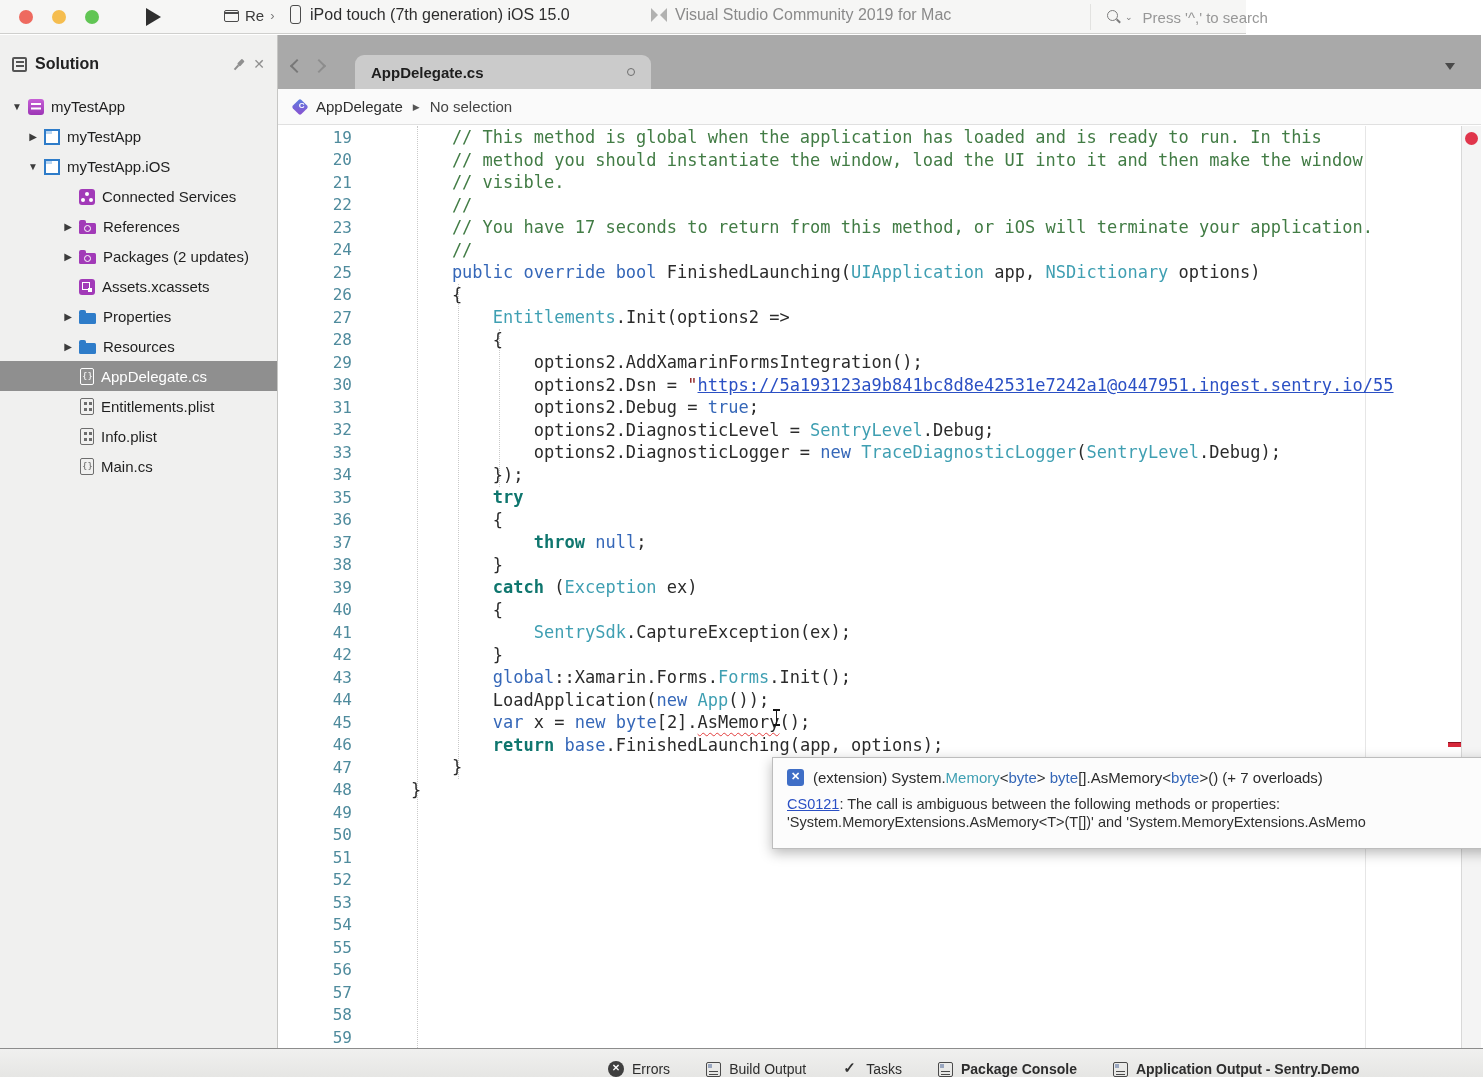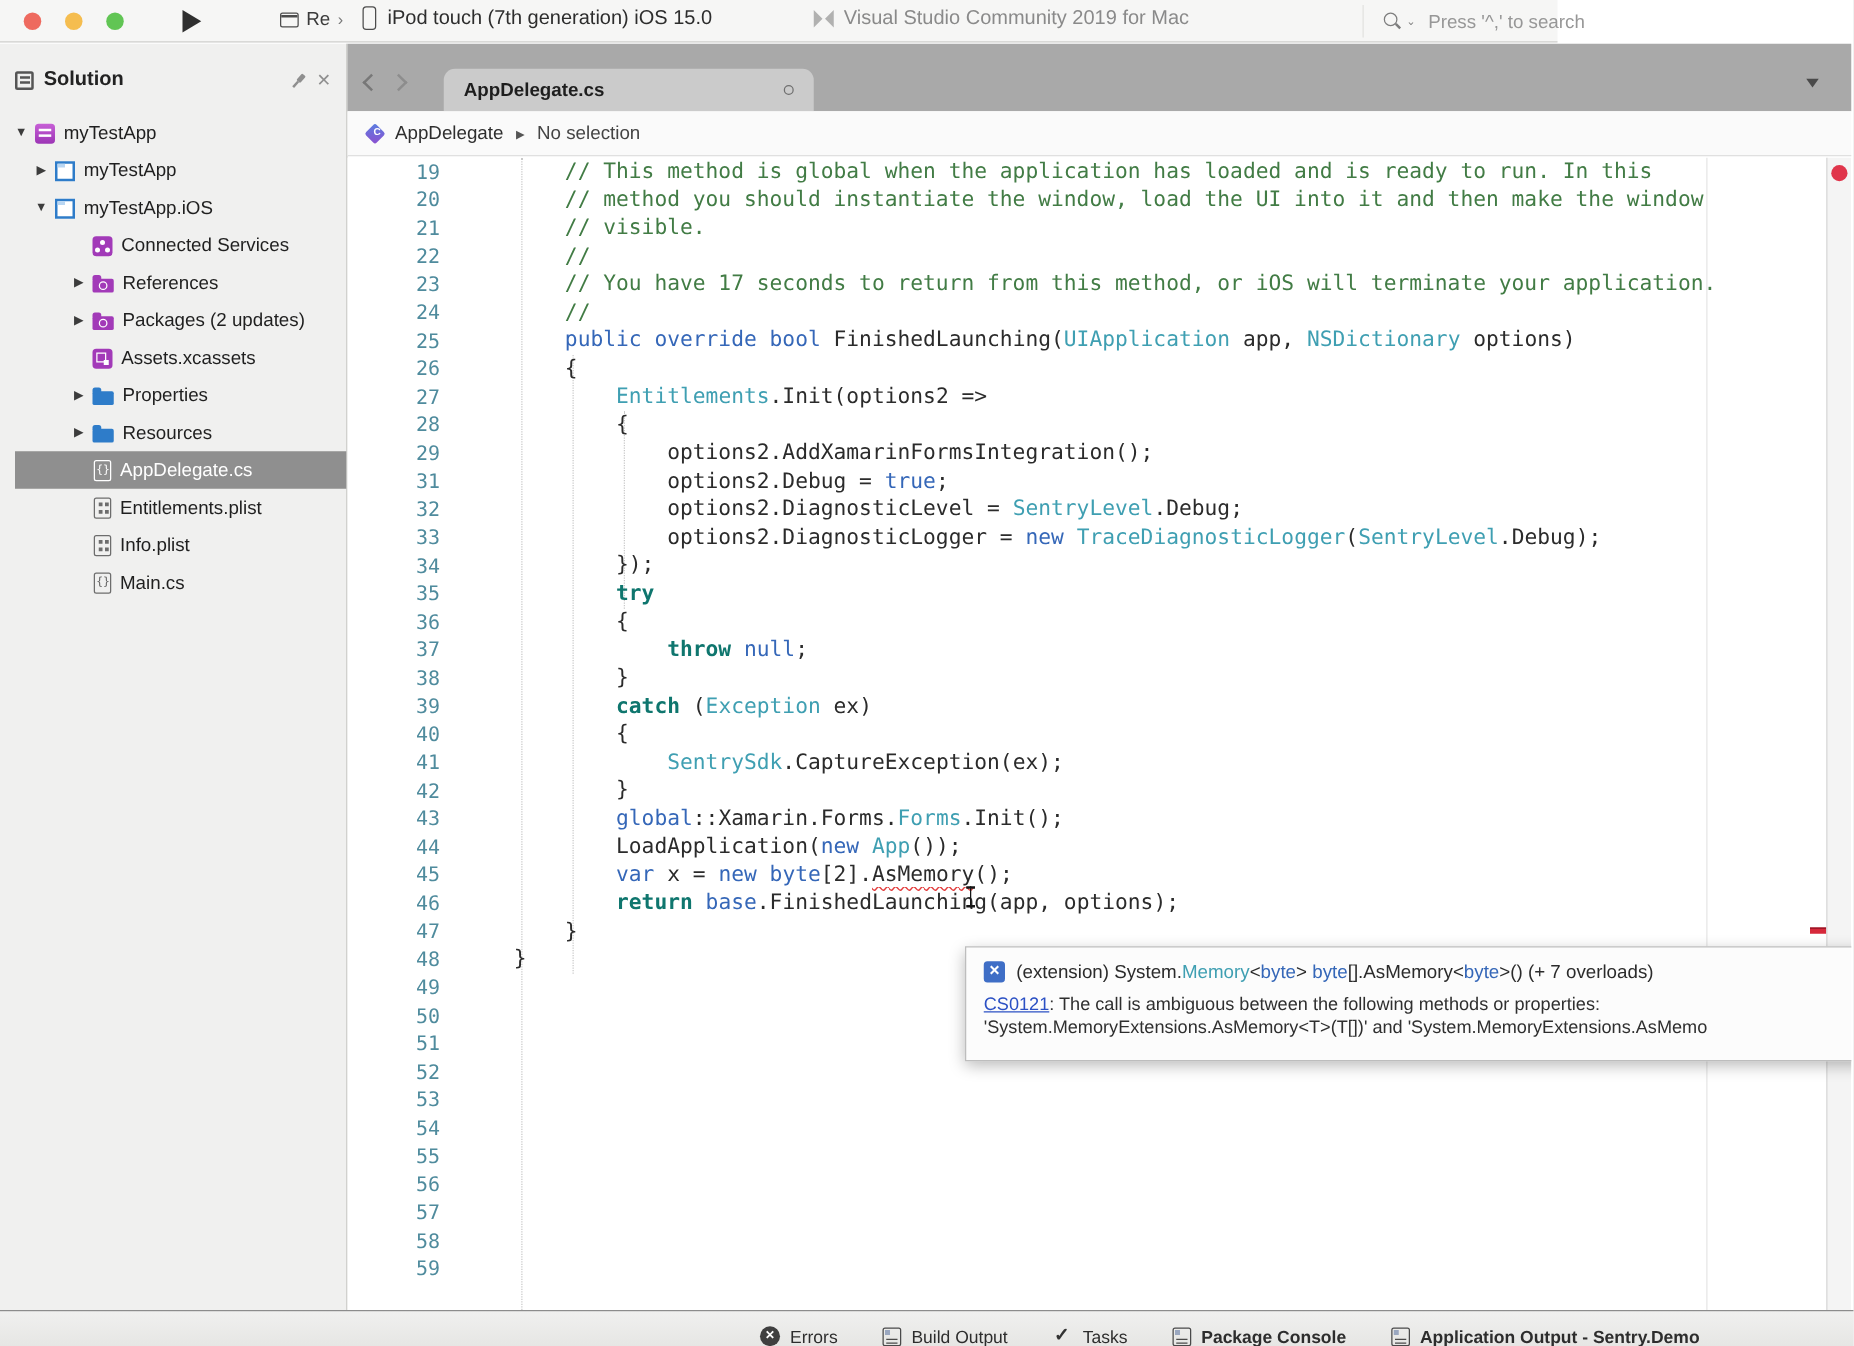--- a/index.html
+++ b/index.html
@@ -45,21 +45,21 @@
   .sol-hd-ico{width:15px;height:15px;border:2px solid #555;border-radius:2px;position:relative;flex:none;}
   .sol-hd-ico::before{content:"";position:absolute;left:1.5px;right:1.5px;top:2.5px;height:1.8px;background:#555;box-shadow:0 4px 0 #555;}
   .pin-icon{position:relative;width:13px;height:13px;transform:rotate(42deg);flex:none;}
   .pin-icon::before{content:"";position:absolute;left:4.5px;top:0;width:4px;height:7px;background:#8f8f8f;border-radius:1px;}
   .pin-icon::after{content:"";position:absolute;left:6px;top:7px;width:1.6px;height:6px;background:#8f8f8f;}
   .close-x{color:#8f8f8f;font-size:14px;line-height:1;flex:none;}
   .tree{margin-top:10px;}
   .tree-row{display:flex;align-items:center;height:30px;font-size:15px;color:#1f1f1f;}
   .tree-row.lvl1{padding-left:6px;}
   .tree-row.lvl2{padding-left:22px;}
-  .tree-row.lvl3{padding-left:40px;margin-left:12px;}
+  .tree-row.lvl3{padding-left:57px;}
   .tree-row.bold .lbl{font-weight:normal;}
   .tree-row.selected{background:#8f8f8f;color:#fff;}
   .arrow{width:22px;text-align:center;font-size:10px;color:#3c3c3c;flex:none;}
   .lbl{margin-left:7px;white-space:nowrap;}
   .icon{width:18px;height:17px;position:relative;flex:none;}
   .icon-solution{background:linear-gradient(#c75fd6,#9c35b5);border-radius:3px;width:16px;height:16px;margin-top:1px;}
   .icon-solution::before{content:"";position:absolute;left:3px;right:3px;top:4px;height:2px;background:#fff;box-shadow:0 4.5px 0 #fff;}
   .icon-project{width:16px;height:16px;background:#fff;border:2px solid #2e7cc9;margin-top:1px;}
   .icon-project::before{content:"";position:absolute;left:0;right:6px;top:0;height:3px;background:#b9d6f2;}
   .icon-connected{width:16px;height:16px;background:#a23ab8;border-radius:3px;margin-top:1px;}
@@ -327,20 +327,24 @@
             </div>
             <div class="code-line">
               <span class="ln">28</span>
               <pre><span class="tok-d">            {</span></pre>
             </div>
             <div class="code-line">
               <span class="ln">29</span>
               <pre><span class="tok-d">                options2.AddXamarinFormsIntegration();</span></pre>
             </div>
             <div class="code-line">
+              <span class="ln">30</span>
+              <pre><span class="tok-d">                options2.Dsn = </span><span class="tok-q">"</span><span class="tok-u">https://5a193123a9b841bc8d8e42531e7242a1@o447951.ingest.sentry.io/55</span></pre>
+            </div>
+            <div class="code-line">
               <span class="ln">31</span>
               <pre><span class="tok-d">                options2.Debug = </span><span class="tok-k">true</span><span class="tok-d">;</span></pre>
             </div>
             <div class="code-line">
               <span class="ln">32</span>
               <pre><span class="tok-d">                options2.DiagnosticLevel = </span><span class="tok-t">SentryLevel</span><span class="tok-d">.Debug;</span></pre>
             </div>
             <div class="code-line">
               <span class="ln">33</span>
               <pre><span class="tok-d">                options2.DiagnosticLogger = </span><span class="tok-k">new</span><span class="tok-d"> </span><span class="tok-t">TraceDiagnosticLogger</span><span class="tok-d">(</span><span class="tok-t">SentryLevel</span><span class="tok-d">.Debug);</span></pre>

